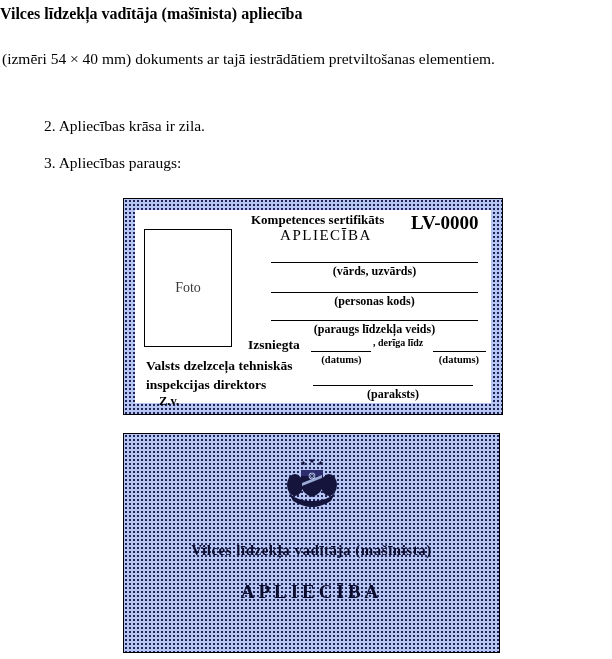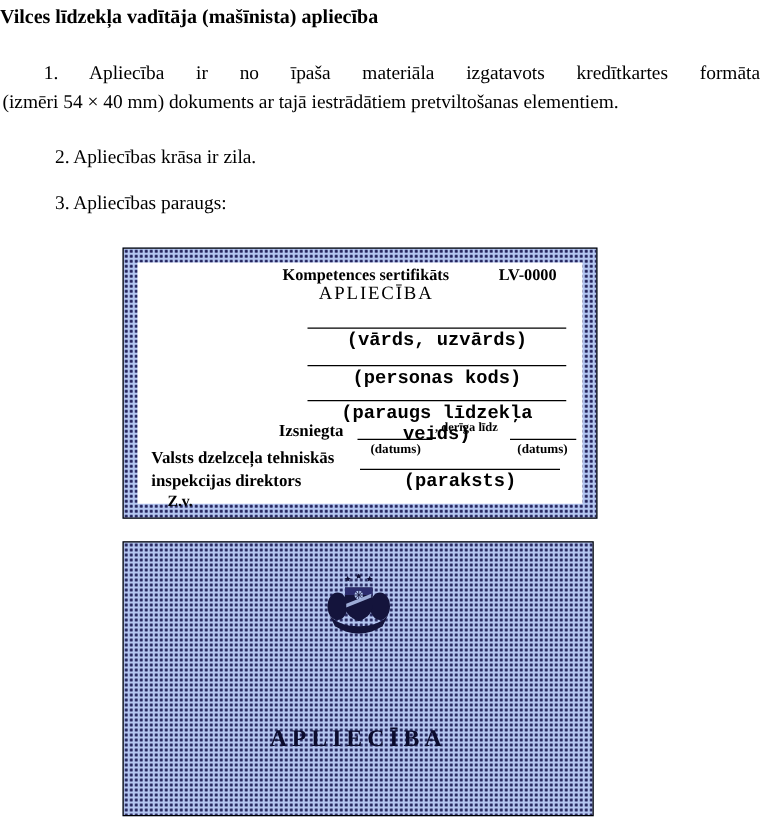--- a/index.html
+++ b/index.html
@@ -34,37 +34,38 @@
   #para1-line1 { text-align: justify; text-align-last: justify; text-indent: 33px; }
   #para1-line2 { text-align: left; }
   #para2 { top: 114px; left: 44px; }
   #para3 { top: 151px; left: 44px; }
 
   
   .dotted {
     background-color: #b4c6f1;
     background-image: radial-gradient(circle, #23235c 1.05px, rgba(0,0,0,0) 1.4px);
     background-size: 4px 4px;
+    margin-left: 25px;
   }
 
   
   #card-front {
     position: absolute;
     left: 98px; top: 198px;
     width: 378px; height: 215px;
     border: 1px solid #000;
   }
   #card-front-inner {
     position: absolute;
     left: 11px; top: 11px; right: 11px; bottom: 11px;
     background: #ffffff;
   }
   .cf-abs { position: absolute; white-space: nowrap; }
   .cf-header-left  { left: 127px; top: 13px; font-weight: bold; font-size: 13px; }
-  .cf-header-right { left: 300px; top: 13px; font-weight: bold; font-size: 13px; }
+  .cf-header-right { left: 287px; top: 13px; font-weight: bold; font-size: 19px; }
   .cf-subtitle {
     left: 127px; top: 28px; width: 150px;
     text-align: center;
     font-size: 15px;
     letter-spacing: 1.5px;
   }
   .photo-box {
     position: absolute;
     left: 20px; top: 30px;
     width: 86px; height: 116px;
@@ -74,41 +75,40 @@
   }
   .photo-label { font-size: 14px; color: #3a3a3a; }
   .fgroup {
     position: absolute;
     left: 147px; width: 207px;
   }
   .fline { border-top: 1px solid #000; height: 0; }
   .flabel {
     text-align: center;
     font-weight: bold;
-    font-size: 15px;
+    font-size: 12px;
     margin-top: 1px;
-    font-family: Liberation Mono, monospace;
   }
   #fgroup1 { top: 63px; }
   #fgroup2 { top: 93px; }
   #fgroup3 { top: 121px; }
   .cf-issued-word  { left: 124px; top: 138px; font-weight: bold; font-size: 13.5px; }
   .blank1 { left: 187px; top: 138px; width: 60px; height: 14px; border-bottom: 1px solid #000; }
   .cf-valid-word   { left: 249px; top: 138px; font-weight: bold; font-size: 10px; }
   .blank2 { left: 309px; top: 138px; width: 53px; height: 14px; border-bottom: 1px solid #000; }
   .datums1 { left: 180px; top: 155px; width: 75px; text-align: center; font-weight: bold; font-size: 10.5px; }
   .datums2 { left: 305px; top: 155px; width: 60px; text-align: center; font-weight: bold; font-size: 10.5px; }
   .cf-director {
     left: 22px; top: 157px;
     font-weight: bold; font-size: 13.5px;
     line-height: 19px;
     white-space: normal; width: 160px;
   }
   .cf-seal { left: 35px; top: 195px; font-weight: bold; font-size: 12.5px; }
-  .sig-group { position: absolute; left: 189px; top: 176px; width: 160px; }
+  .sig-group { position: absolute; left: 189px; top: 186px; width: 160px; }
 
   
   #card-back {
     position: absolute;
     left: 98px; top: 433px;
     width: 375px; height: 218px;
     border: 1px solid #000;
   }
   .cb-text { position: absolute; left: 0; width: 100%; text-align: center; color: #0c0c2e; }
   .cb-emblem {
@@ -137,34 +137,36 @@
   }
 </style>
 </head>
 <body>
 
 <div id="page">
 
   <div class="doc-title">Vilces līdzekļa vadītāja (mašīnista) apliecība</div>
 
   <div class="para" id="para1">
-    <div id="para1-line1">1. Apliecība ir no īpaša materiāla izgatavots kredītkartes formāta</div>
     <div id="para1-line2">(izmēri 54 × 40 mm) dokuments ar tajā iestrādātiem pretviltošanas elementiem.</div>
   </div>
 
   <div class="para" id="para2">2. Apliecības krāsa ir zila.</div>
   <div class="para" id="para3">3. Apliecības paraugs:</div>
 
   <div id="card-front" class="dotted">
     <div id="card-front-inner"></div>
 
     <div class="cf-abs cf-header-left">Kompetences sertifikāts</div>
     <div class="cf-abs cf-header-right">LV-0000</div>
     <div class="cf-abs cf-subtitle">APLIECĪBA</div>
 
+    <div class="photo-box">
+      <span class="photo-label">Foto</span>
+    </div>
 
     <div class="fgroup" id="fgroup1">
       <div class="fline"></div>
       <div class="flabel">(vārds, uzvārds)</div>
     </div>
     <div class="fgroup" id="fgroup2">
       <div class="fline"></div>
       <div class="flabel">(personas kods)</div>
     </div>
     <div class="fgroup" id="fgroup3">
@@ -206,16 +208,17 @@
 
         <path d="M16 11 h22 v14 q0 9 -11 13 q-11 -4 -11 -13 z"></path>
       </g>
 
       <path d="M16 11 h22 v6 h-22 z" fill="#2c2c6e"></path>
       <circle cx="27" cy="17" r="3.4" fill="#b4c6f1"></circle>
       <path d="M27 13.2 v7.6 M23.4 17 h7.2 M24.5 14.5 l5 5 M29.5 14.5 l-5 5" stroke="#14143c" stroke-width="0.7"></path>
       <path d="M17 24 L37 16 v3 L17 27 z" fill="#b4c6f1" opacity="0.85"></path>
     </svg>
 
+    <div class="cb-text cb-line1">Vilces līdzekļa vadītāja (mašīnista)</div>
     <div class="cb-text cb-line2">APLIECĪBA</div>
   </div>
 
 </div>
 
 </body></html>

